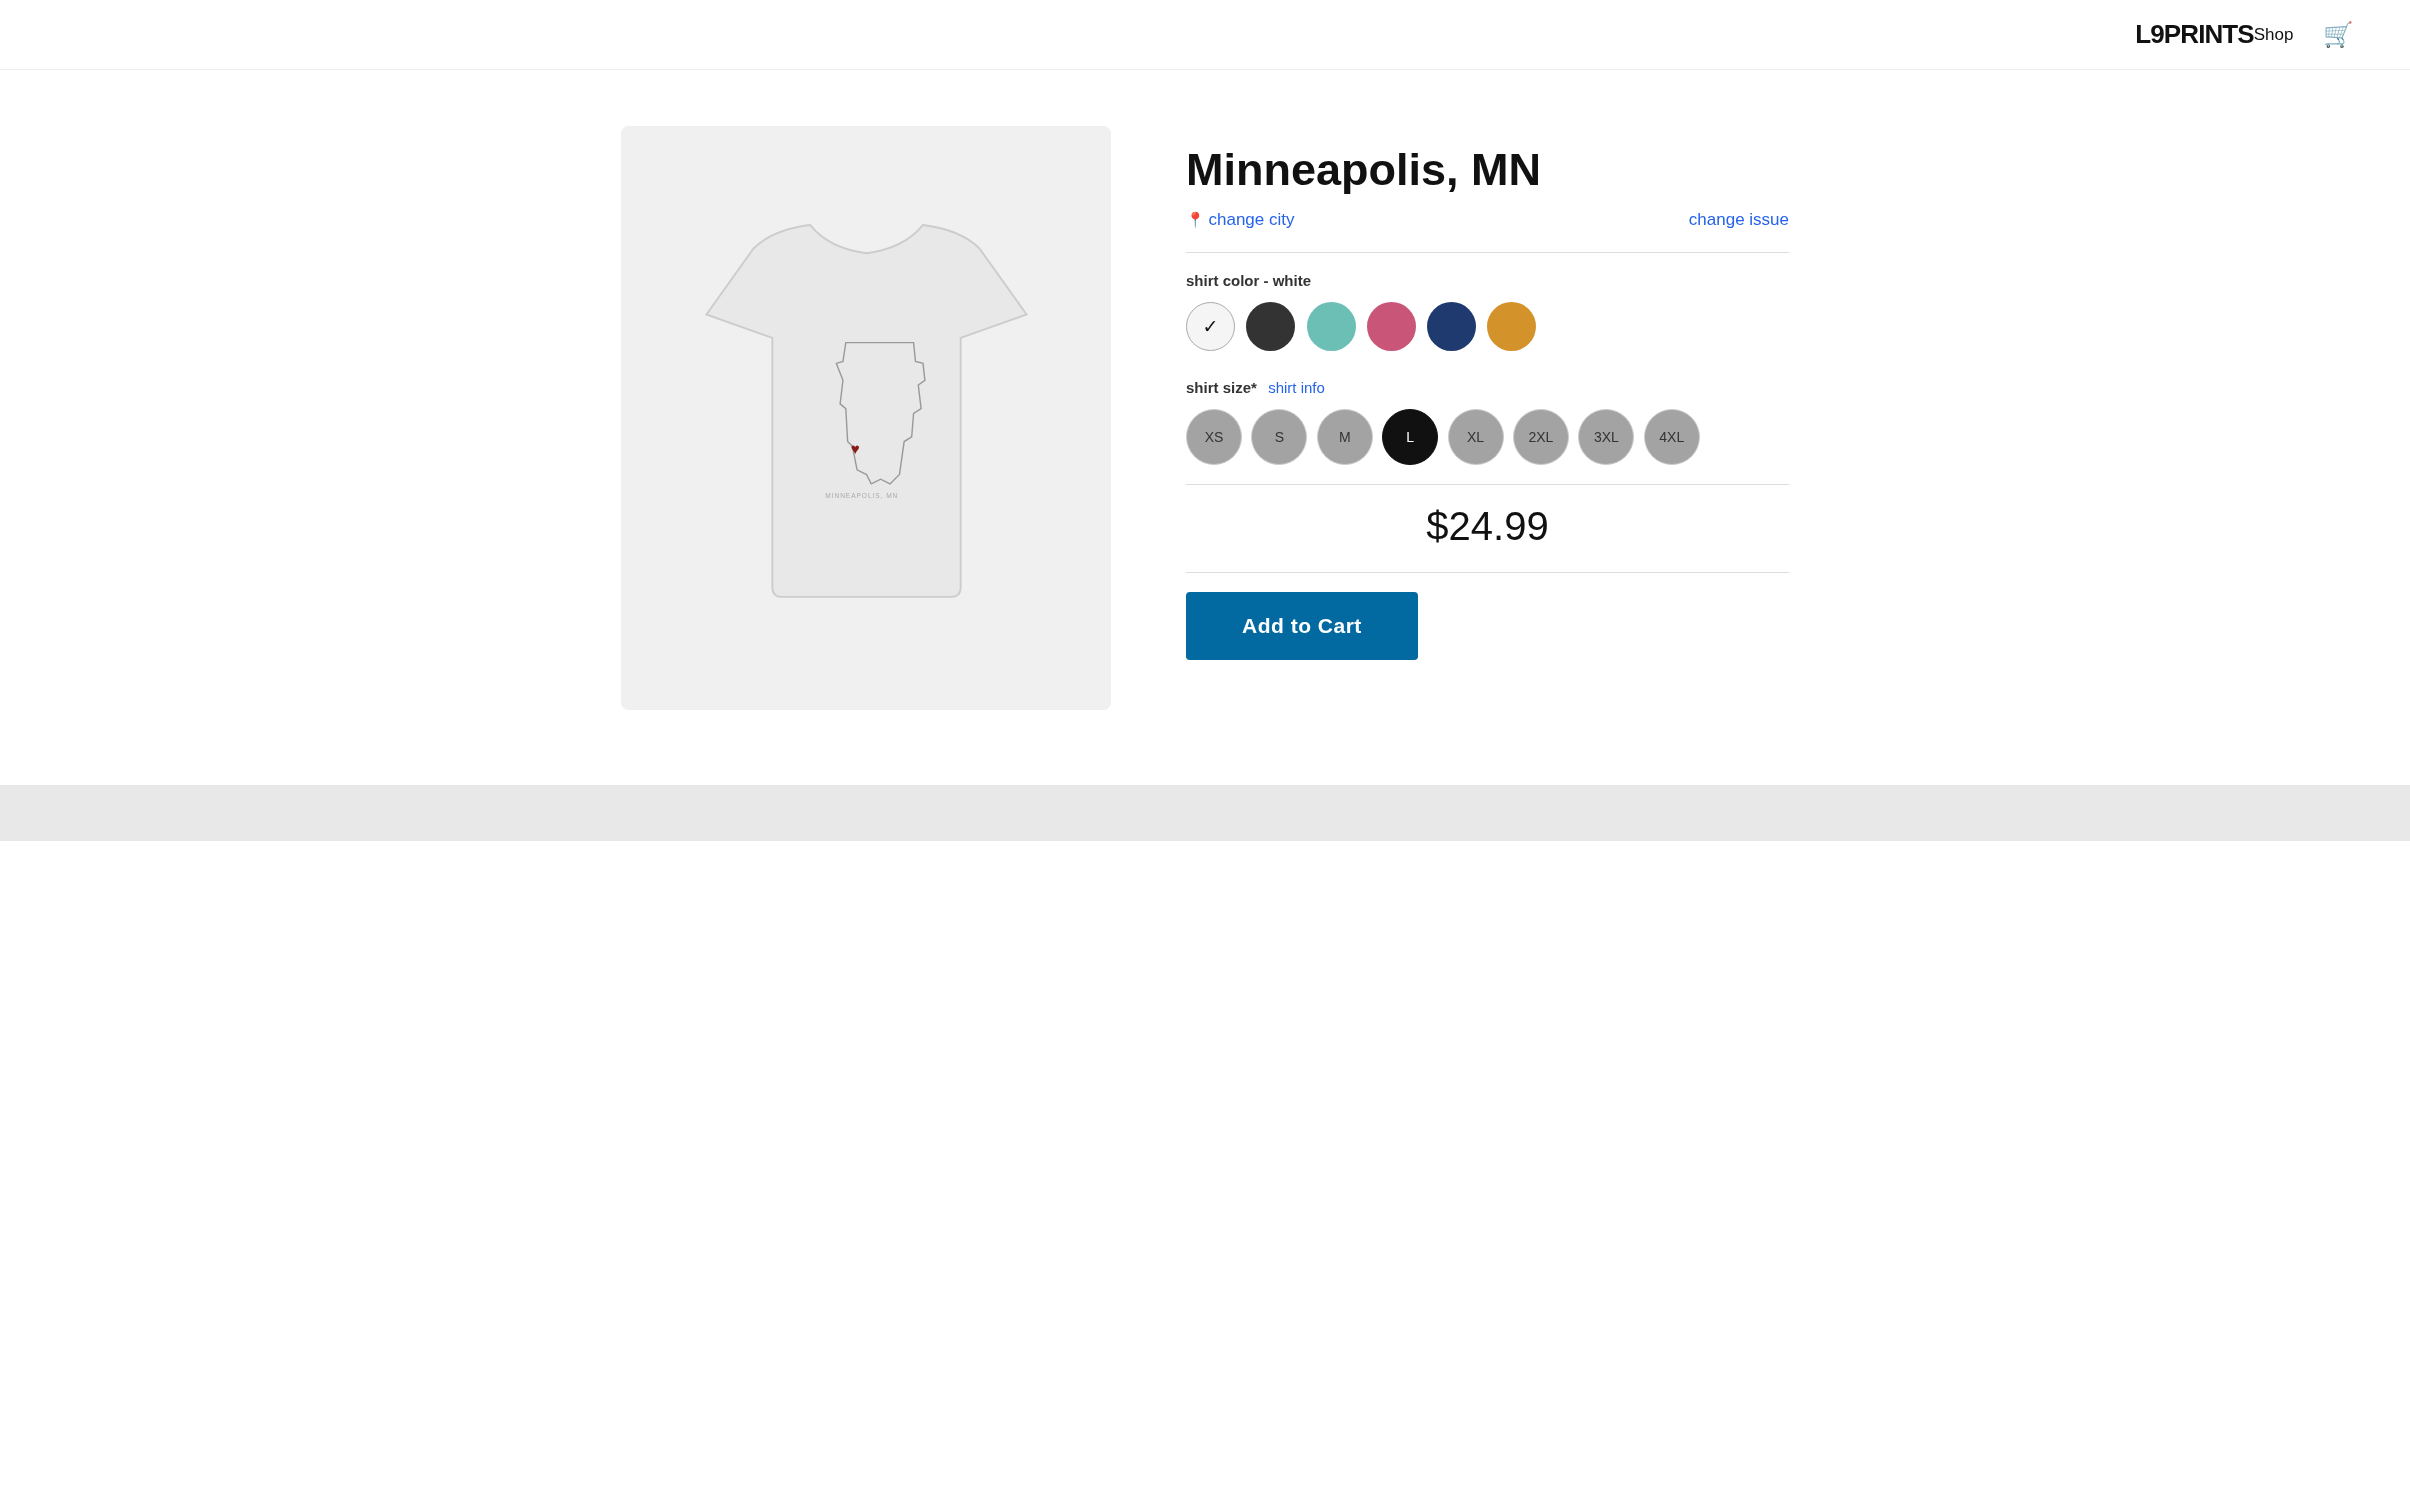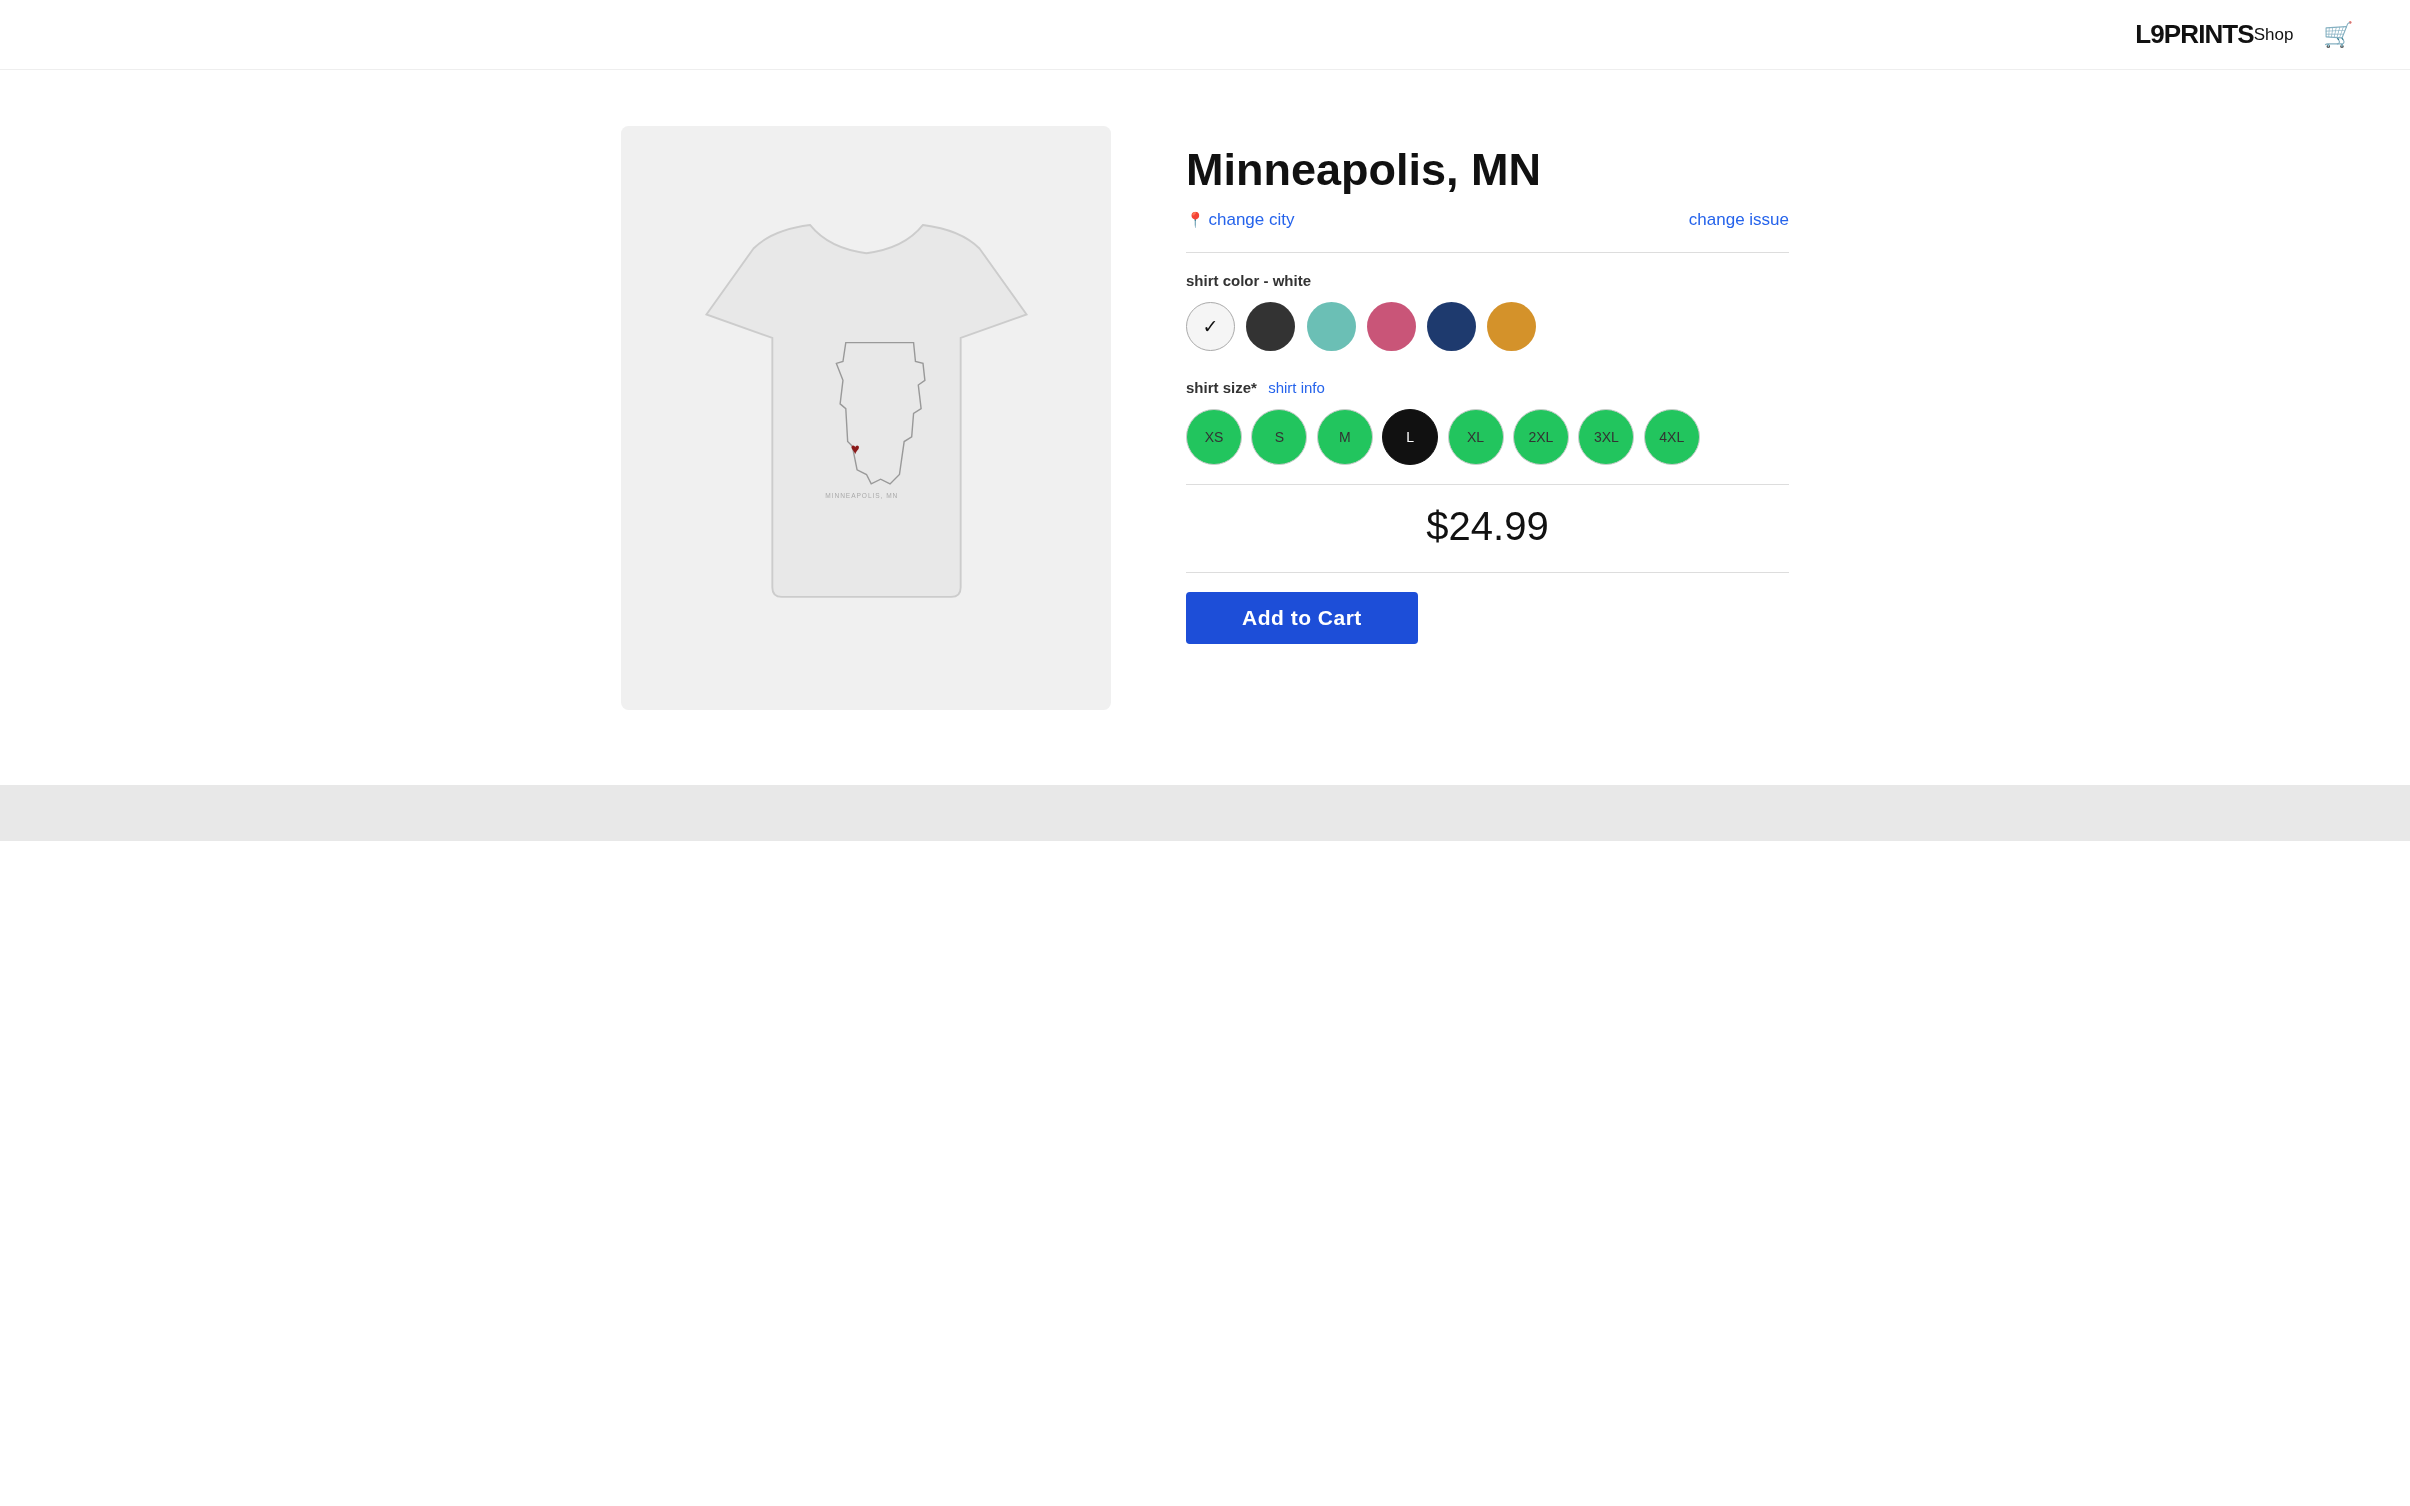--- a/index.html
+++ b/index.html
@@ -173,21 +173,21 @@
     .size-options {
       display: flex;
       gap: 9.4px;
       flex-wrap: wrap;
     }
     .size-btn {
       width: 56px;
       height: 56px;
       border-radius: 50%;
       border: 1.9px solid #ccc;
-      background: #22c55e;
+      background: #a3a3a3;
       font-size: 14px;
       font-weight: 500;
       color: #333;
       cursor: pointer;
       display: flex;
       align-items: center;
       justify-content: center;
     }
     .size-btn.selected {
       background: #111;
@@ -199,24 +199,24 @@
     .price {
       font-size: 40px;
       font-weight: 400;
       color: #111;
       margin: 19px 0 22.6px;
       text-align: center;
     }
 
     
     .add-to-cart-btn {
-      background: #1d4ed8;
+      background: #0369a1;
       color: #fff;
       border: none;
-      padding: 14px 56px;
+      padding: 22px 56px;
       font-size: 21px;
       font-weight: 700;
       cursor: pointer;
       border-radius: 3.8px;
       letter-spacing: 0.5px;
     }
 
     
     .footer {
       background: #e8e8e8;

